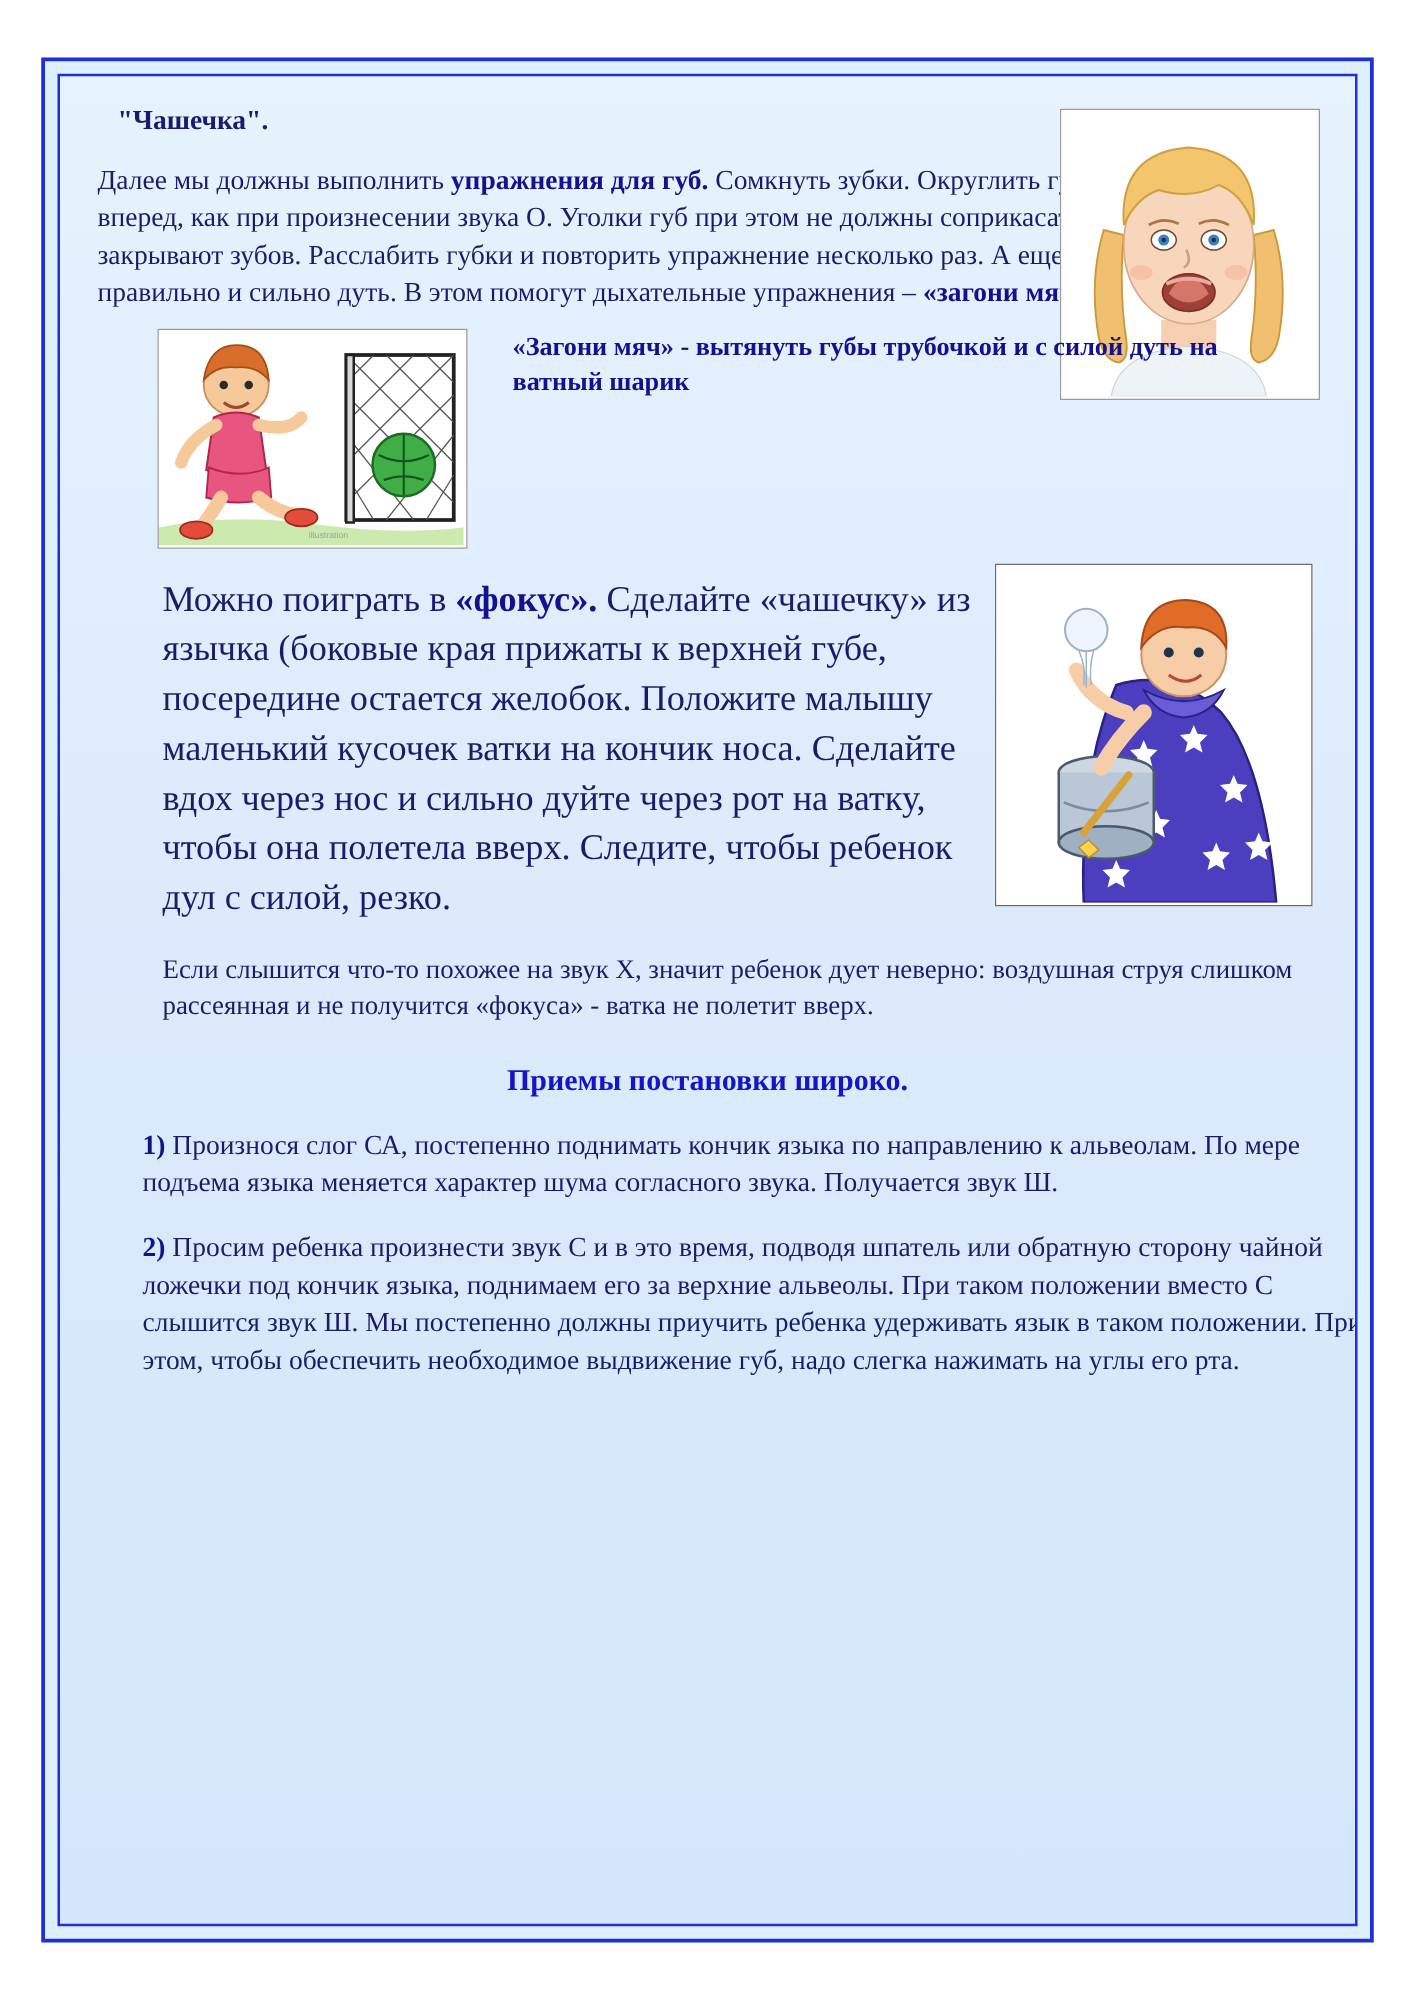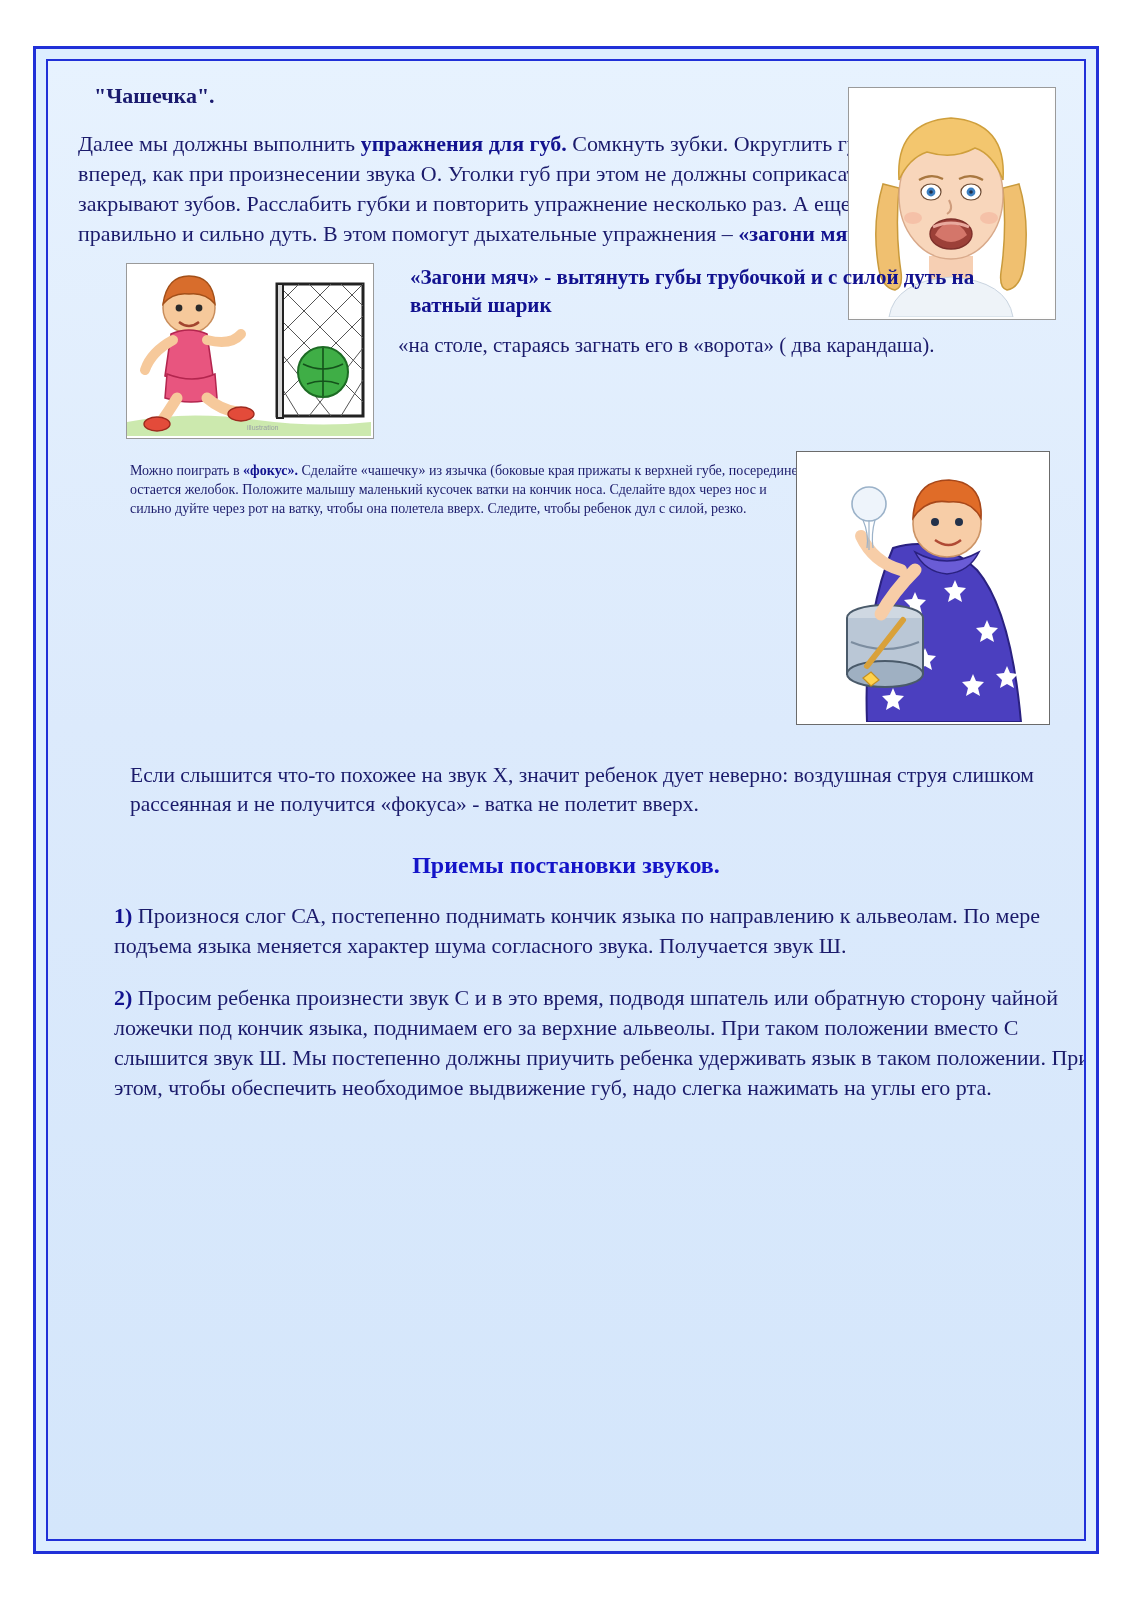--- a/index.html
+++ b/index.html
@@ -128,21 +128,21 @@
     top: -10px;
     width: 252px;
     height: 272px;
     border: 1px solid #6b6b6b;
     background: #ffffff;
     overflow: hidden;
   }
   .focus-text {
     width: 680px;
     margin-left: 52px;
-    font-size: 14px;
+    font-size: 29px;
     line-height: 1.37;
     color: #1b1b6b;
   }
 
   .note-para {
     margin-top: 10px;
     margin-left: 52px;
     width: 960px;
     font-size: 21.5px;
     line-height: 1.37;
@@ -260,21 +260,20 @@
                 <ellipse cx="30" cy="160" rx="13" ry="7" fill="#e34b3a" stroke="#9d2a1e" stroke-width="1.4"></ellipse>
                 <ellipse cx="114" cy="150" rx="13" ry="7" fill="#e34b3a" stroke="#9d2a1e" stroke-width="1.4"></ellipse>
               </g>
               <text x="120" y="166" font-size="7" fill="#9aa0a6" font-family="'Liberation Sans',sans-serif">illustration</text>
             </svg>
           </div>
           <div class="ball-text">
             <p style="margin:12px">
               <span class="b-blue">«Загони мяч»</span><span class="b-blue"> - вытянуть губы трубочкой и с силой дуть на ватный шарик</span>
             </p>
-            <p style="margin:0">«на столе, стараясь загнать его в «ворота» ( два карандаша).</p>
           </div>
         </div>
 
         <div class="focus-row">
           <div class="focus-img">
             <svg width="250" height="270" viewBox="0 0 250 270">
               <rect x="0" y="0" width="250" height="270" fill="#ffffff"></rect>
 
               <path d="M96 96 q46 -14 84 22 q34 40 44 152 H70 q-4 -104 26 -174 z" fill="#4b3fbf" stroke="#2a2180" stroke-width="2"></path>
 
@@ -314,21 +313,21 @@
               </g>
             </svg>
           </div>
           <div class="focus-text">
             <span>Можно поиграть в </span><span class="b-blue">«фокус».</span><span> Сделайте «чашечку» из язычка (боковые края прижаты к верхней губе, посередине остается желобок. Положите малышу маленький кусочек ватки на кончик носа. Сделайте вдох через нос и сильно дуйте через рот на ватку, чтобы она полетела вверх. Следите, чтобы ребенок дул с силой, резко.</span>
           </div>
         </div>
 
         <p class="note-para">Если слышится что-то похожее на звук Х, значит ребенок дует неверно: воздушная струя слишком рассеянная и не получится «фокуса» - ватка не полетит вверх.</p>
 
-        <h2 class="section-title">Приемы постановки звуков.</h2>
+        <h2 class="section-title">Приемы постановки широко.</h2>
 
         <p class="numbered">
           <span class="num">1)</span><span>  Произнося слог СА, постепенно поднимать кончик языка по направлению к альвеолам. По мере подъема языка меняется характер шума согласного звука. Получается звук Ш.</span>
         </p>
         <p class="numbered">
           <span class="num">2)</span><span>  Просим ребенка произнести звук С и в это время, подводя шпатель или обратную сторону чайной ложечки под кончик языка, поднимаем его за верхние альвеолы. При таком положении вместо С слышится звук Ш. Мы постепенно должны приучить ребенка удерживать язык в таком положении. При этом, чтобы обеспечить необходимое выдвижение губ, надо слегка нажимать на углы его рта.</span>
         </p>
 
       </div>
     </div>

